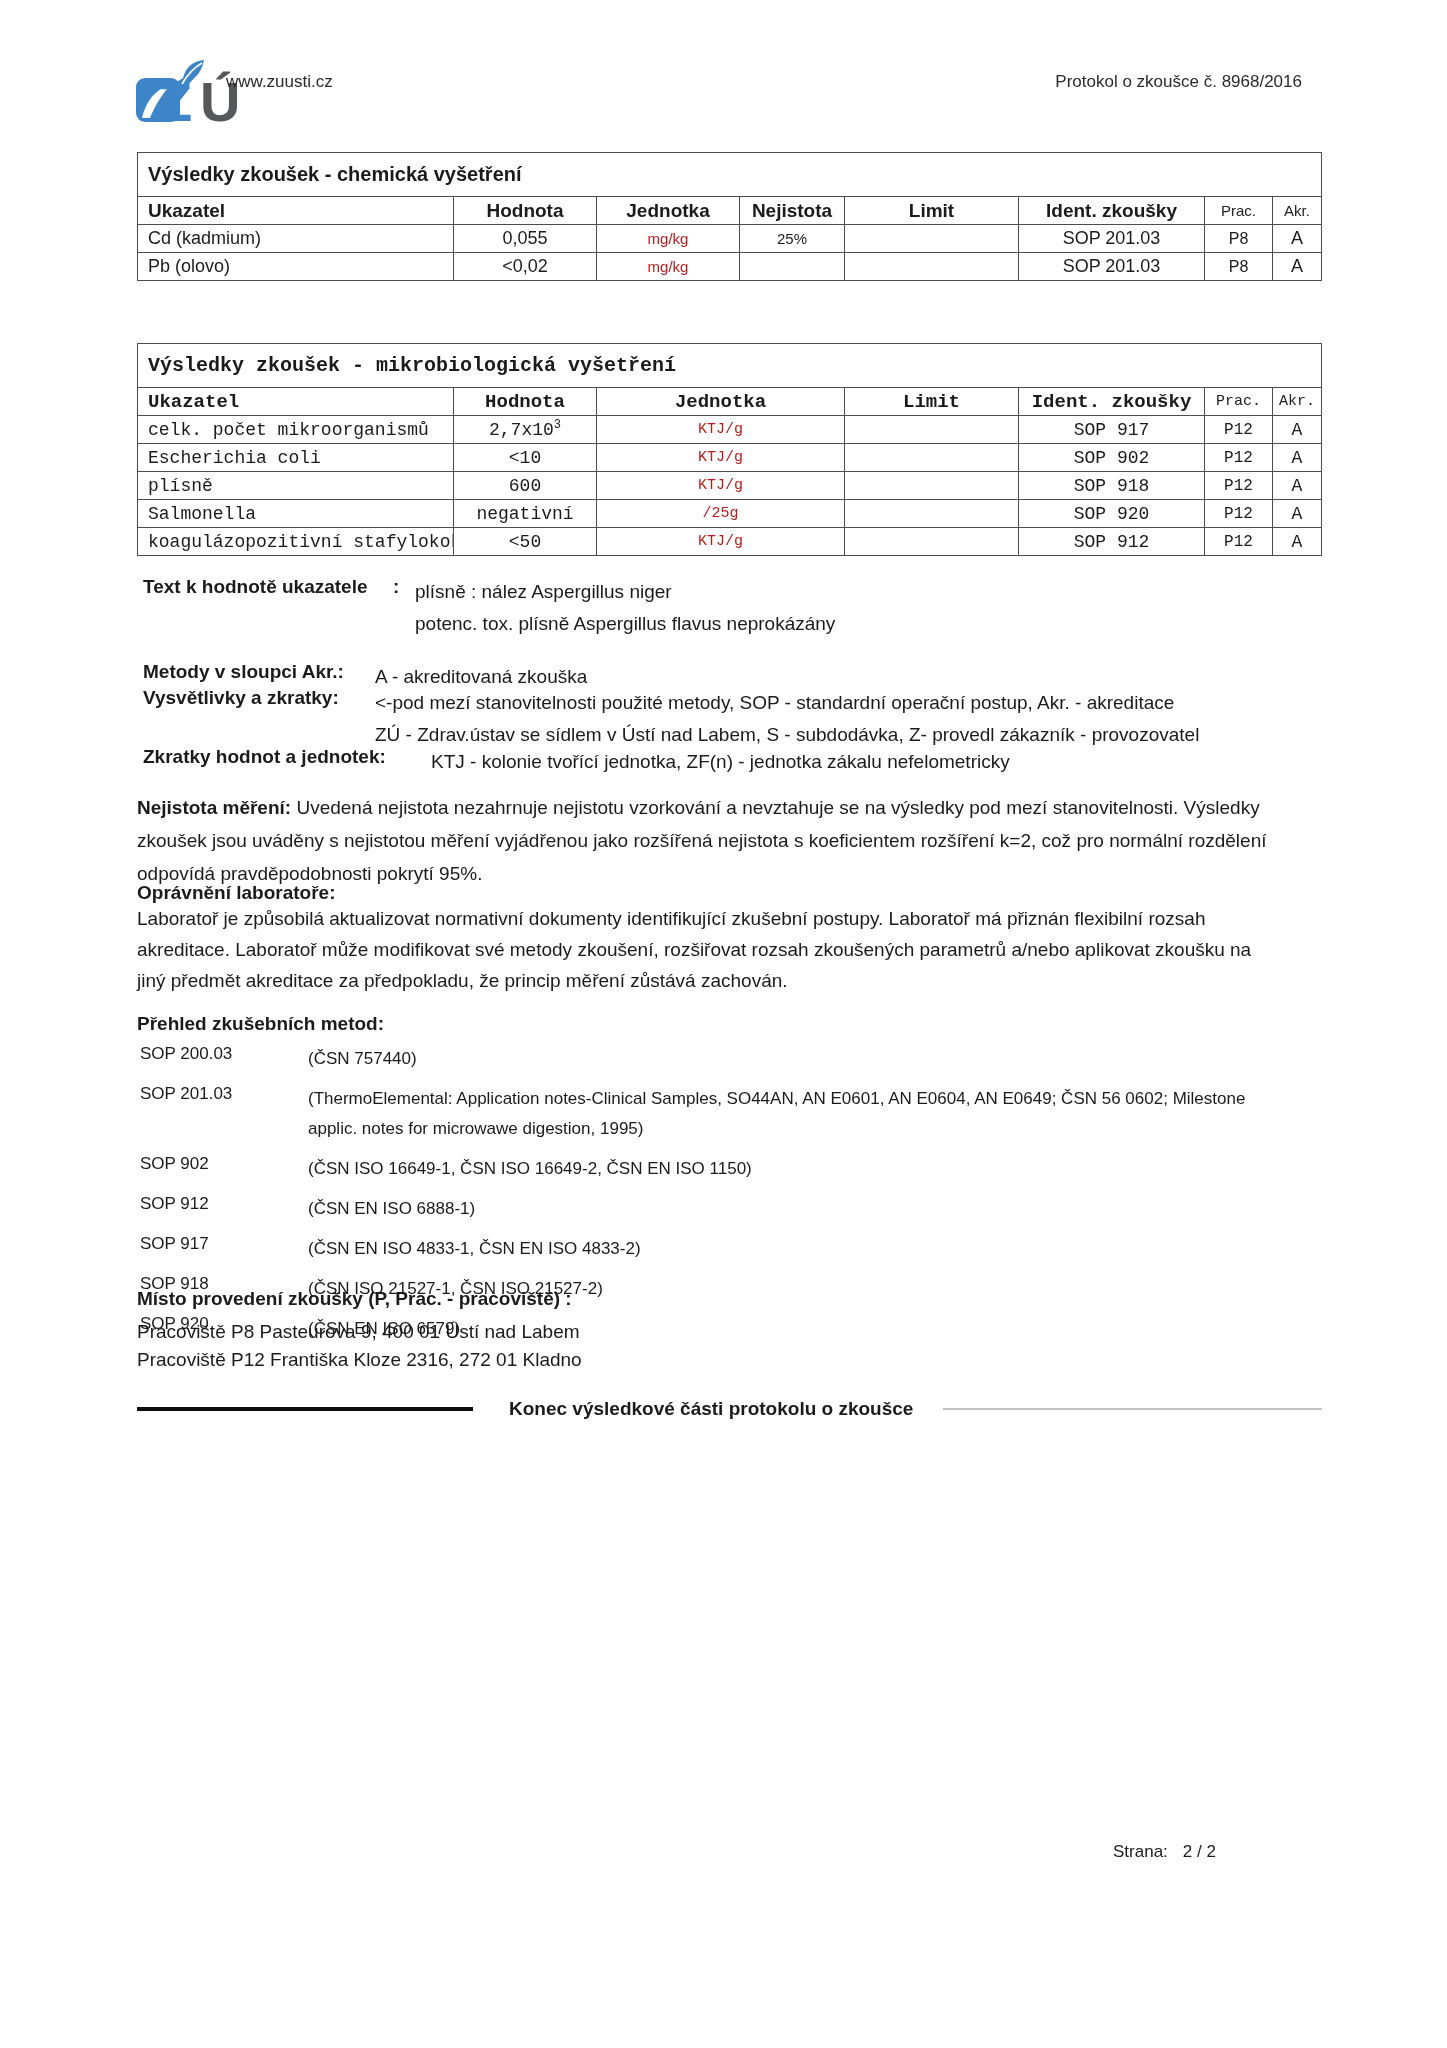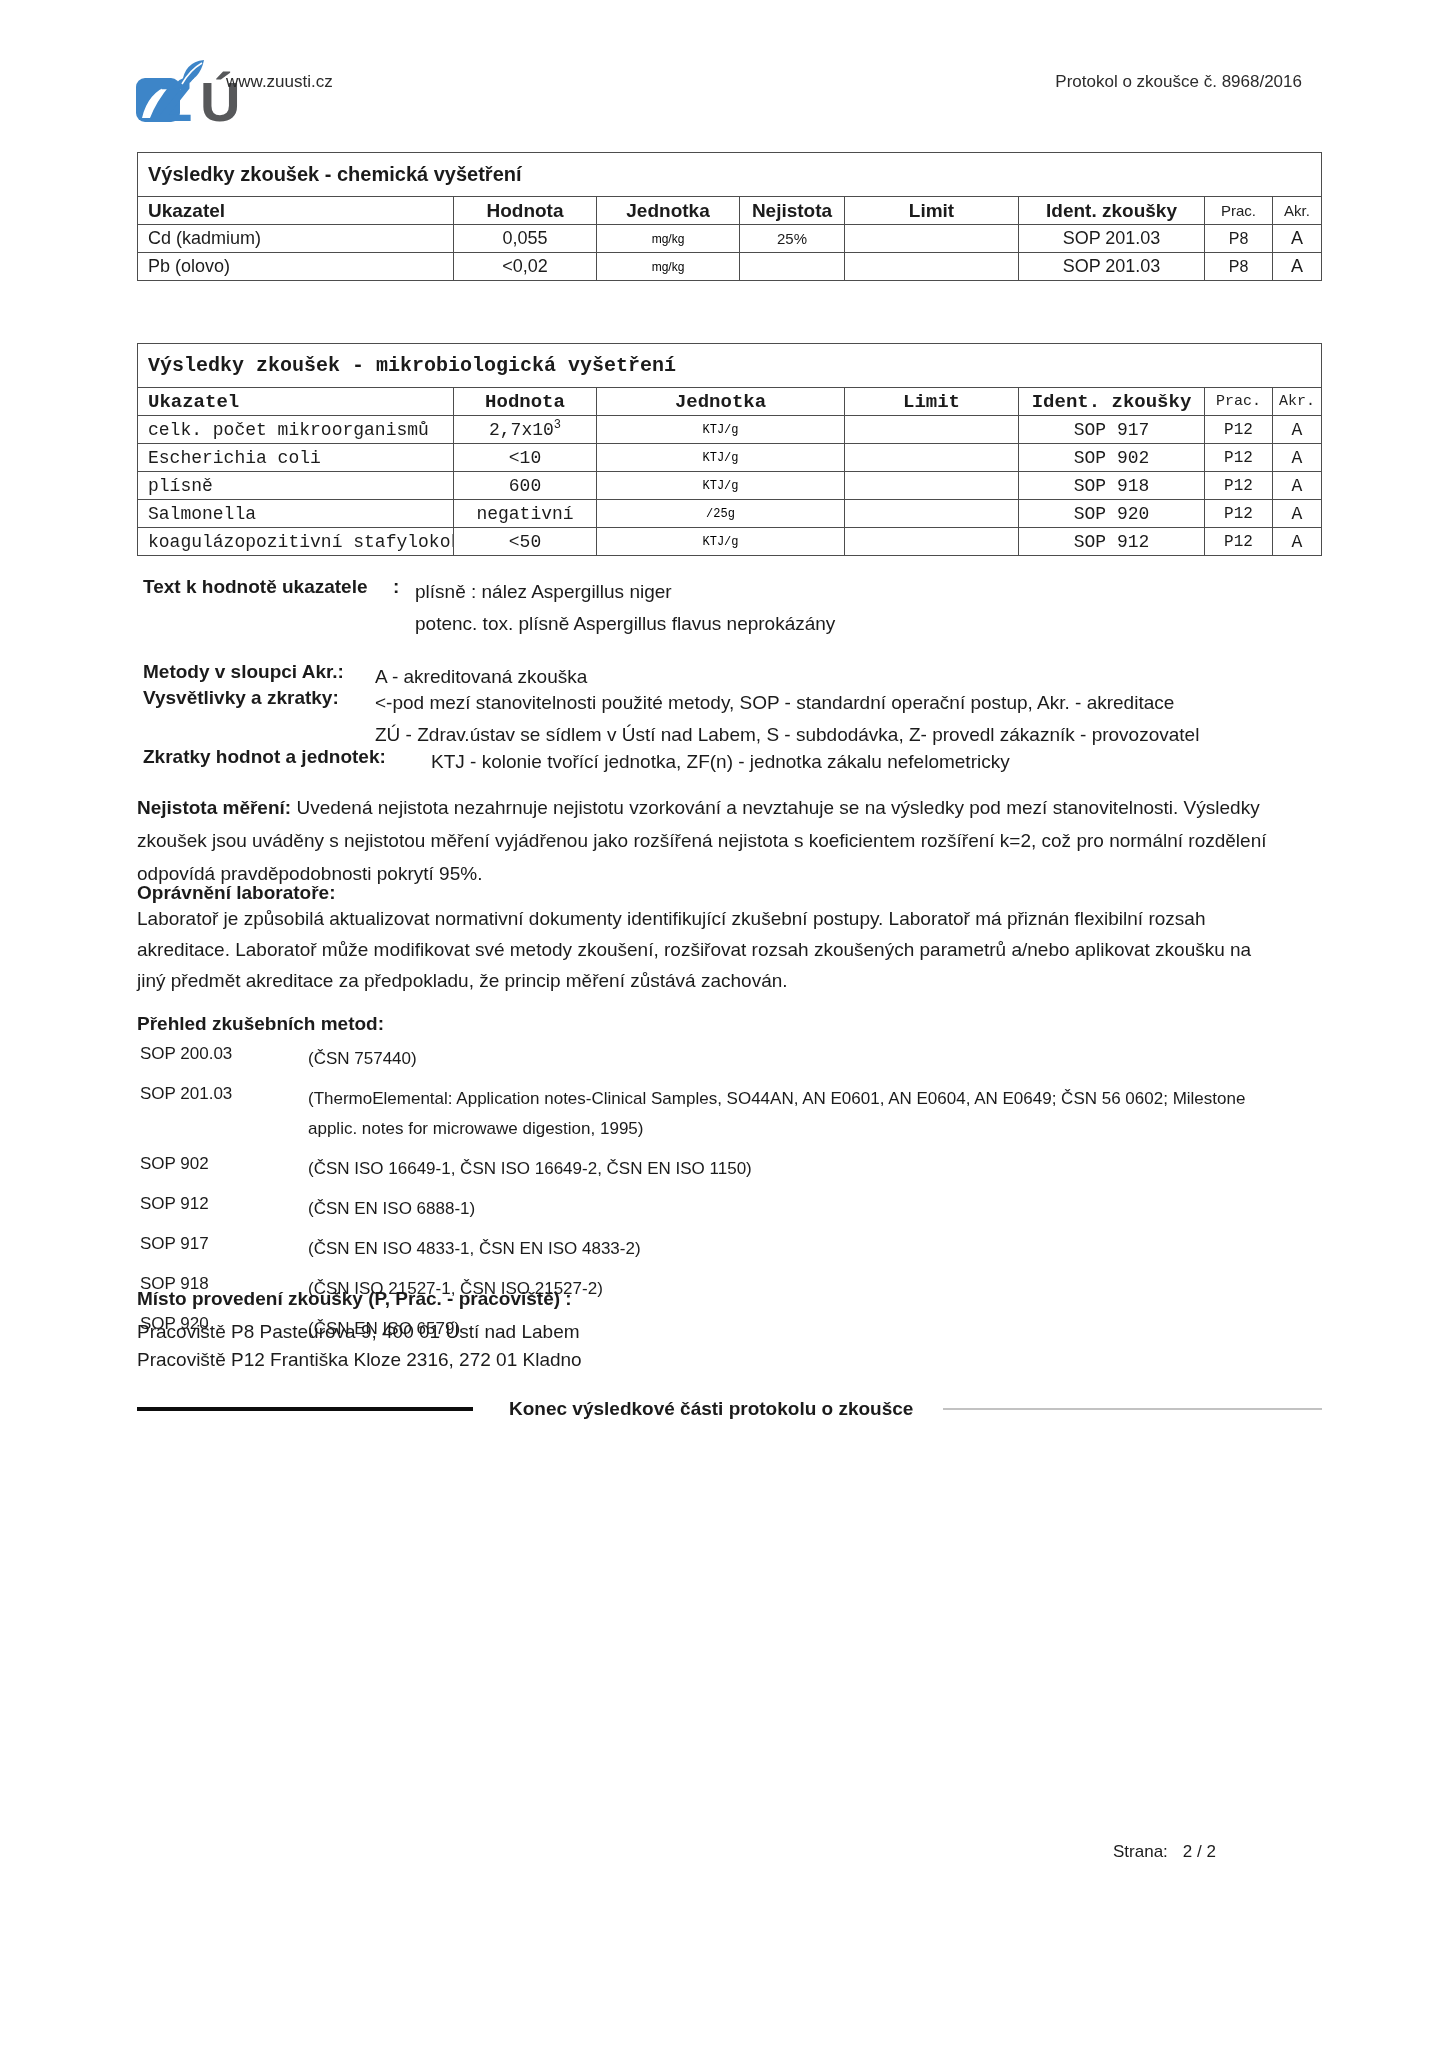--- a/index.html
+++ b/index.html
@@ -16,21 +16,21 @@
   .hdr-protocol { position:absolute; right:145px; top:72px; font-size:17px; color:#2b2b2b; }
 
   
   table.res { position:absolute; left:137px; border-collapse:collapse; table-layout:fixed; width:1184px; background:#fff; }
   table.res td, table.res th { border:1px solid #4d4d4d; height:28px; padding:0 4px; font-size:18px; vertical-align:middle; overflow:hidden; white-space:nowrap; }
   table.res .title-cell { font-size:20px; font-weight:bold; text-align:left; padding-left:10px; height:44px; }
   table.res th { font-weight:bold; font-size:19px; text-align:center; }
   table.res th.al, table.res td.al { text-align:left; padding-left:10px; }
   table.res th.sm { font-weight:normal; font-size:15px; color:#222; }
   table.res td { text-align:center; }
-  table.res td.unit { font-size:12px; color:#000000; }
+  table.res td.unit { font-size:15px; color:#b91c1c; }
   table.res td.pct { font-size:15px; }
   table.res td.prac { font-size:16px; }
   table.res sup { font-size:12px; line-height:0; }
   .t-chem { top:152px; }
   .t-micro { top:343px;font-family:Liberation Mono, monospace; }
 
   
   .ann { position:absolute; left:143px; display:flex; align-items:flex-start; }
   .ann .lbl { font-weight:bold; flex:0 0 auto; }
   .ann .vals > div { line-height:32px; }

